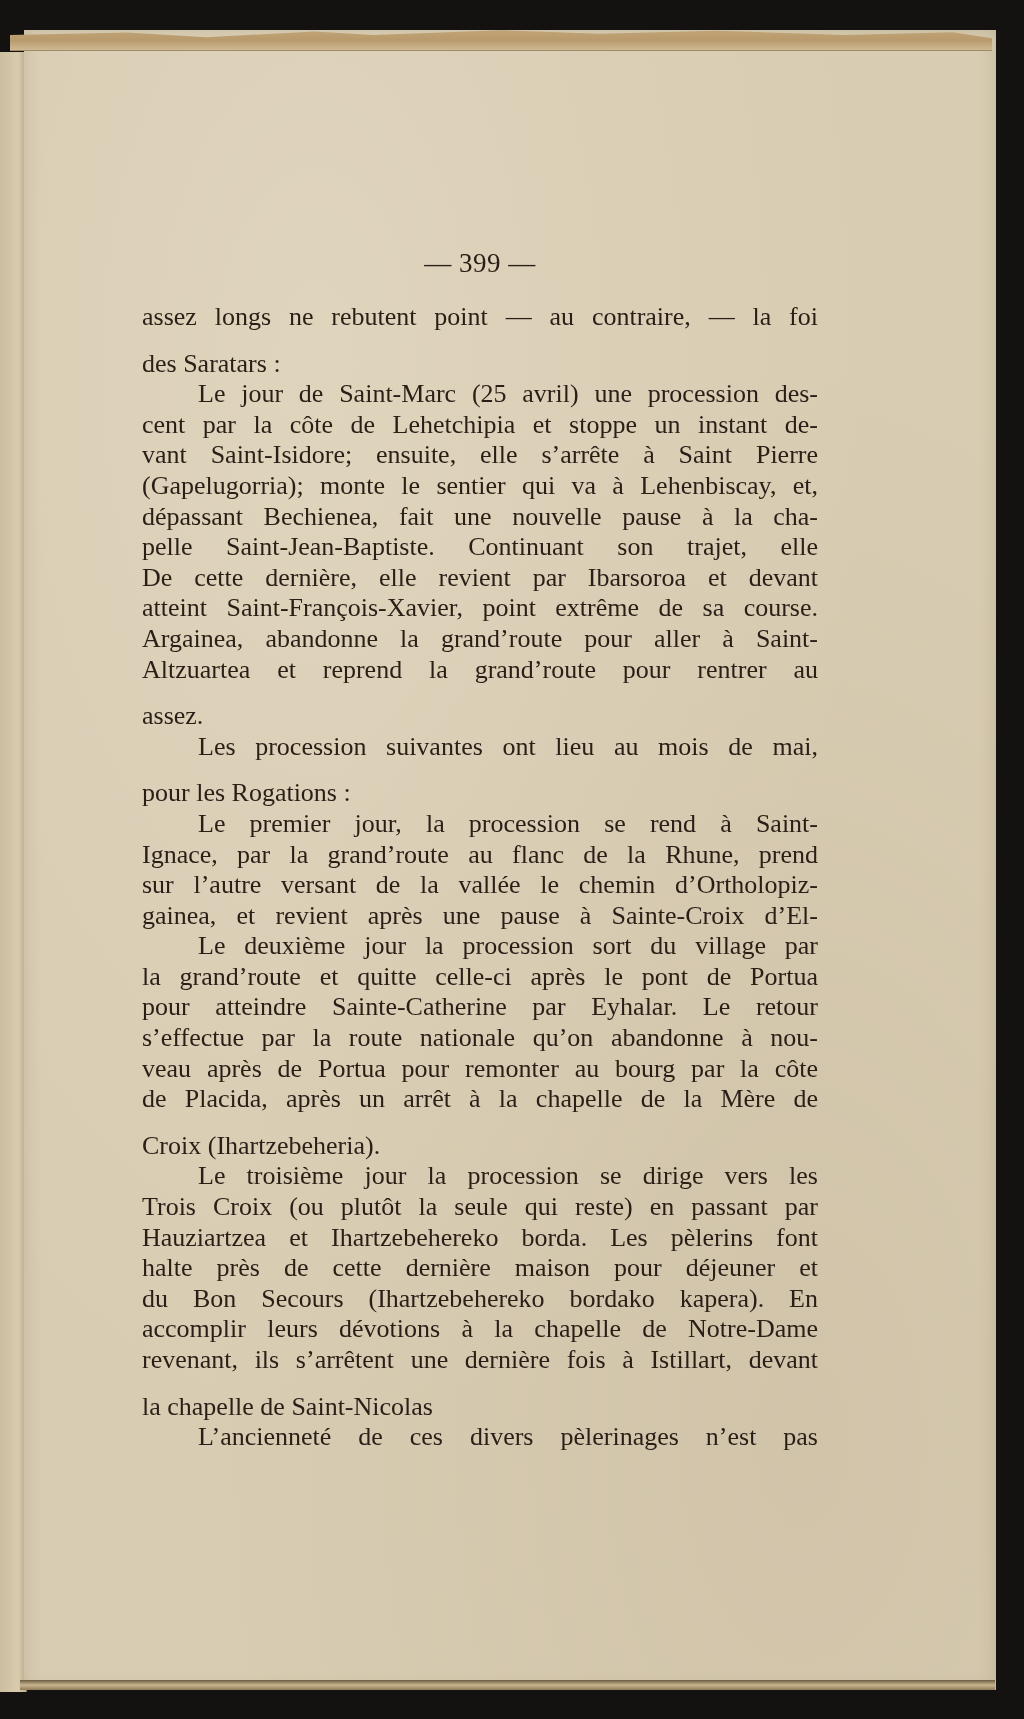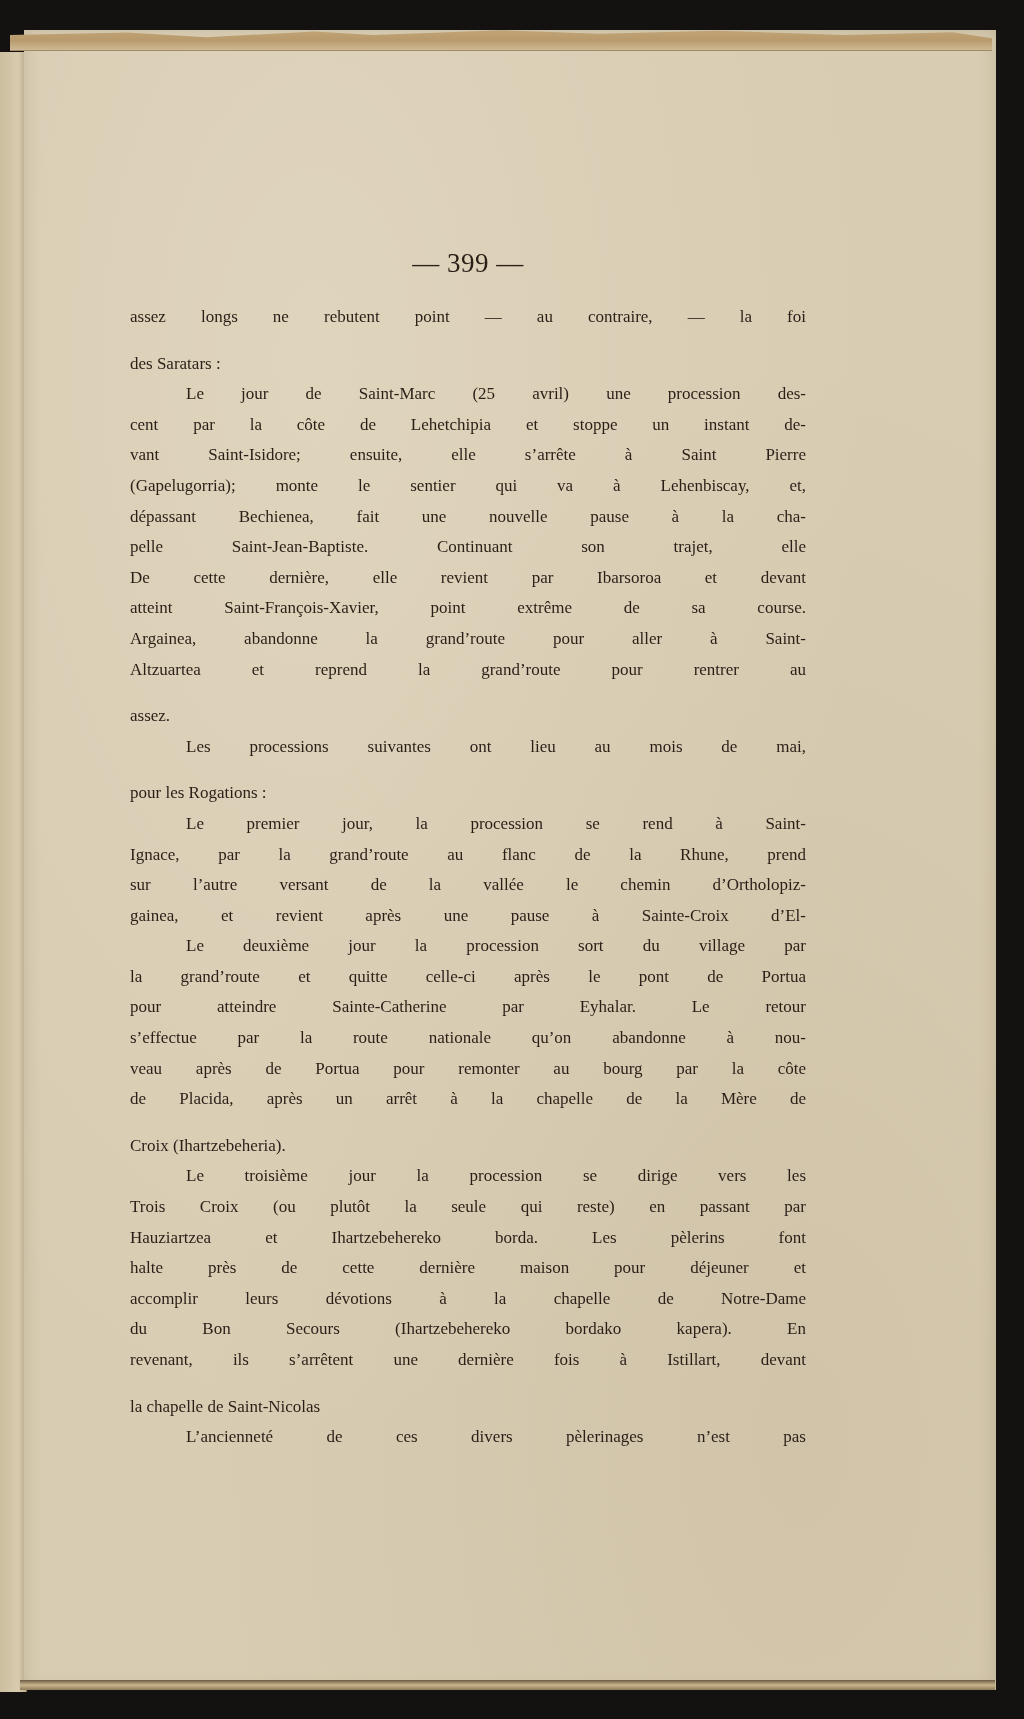--- a/index.html
+++ b/index.html
@@ -48,35 +48,35 @@
     .bottom-edge {
       position: absolute;
       left: 20px;
       top: 1680px;
       width: 975px;
       height: 10px;
       background: linear-gradient(180deg, #6a5a40 0%, #c9b690 50%, #8d7a58 100%);
     }
     .text-block {
       position: absolute;
-      left: 130px;
+      left: 142px;
       top: 246px;
       width: 676px;
       color: #2a1f17;
     }
     .page-number {
       text-align: center;
       font-size: 27px;
       letter-spacing: 0.5px;
       margin: 0 0 22px 0;
       height: 34px;
       line-height: 34px;
     }
     .line {
-      font-size: 17px;
+      font-size: 26px;
       line-height: 30.6px;
       height: 30.6px;
       white-space: nowrap;
       text-align: justify;
       text-align-last: justify;
     }
     .line.last {
       text-align-last: left;
       margin-top: 16px;
     }
@@ -106,21 +106,21 @@
         <div class="line">(Gapelugorria); monte le sentier qui va à Lehenbiscay, et,</div>
         <div class="line">dépassant Bechienea, fait une nouvelle pause à la cha-</div>
         <div class="line">pelle Saint-Jean-Baptiste. Continuant son trajet, elle</div>
         <div class="line">De cette dernière, elle revient par Ibarsoroa et devant</div>
         <div class="line">atteint Saint-François-Xavier, point extrême de sa course.</div>
         <div class="line">Argainea, abandonne la grand’route pour aller à Saint-</div>
         <div class="line">Altzuartea et reprend la grand’route pour rentrer au</div>
         <div class="line last">assez.</div>
       </div>
       <div>
-        <div class="line indent">Les processions suivantes ont lieu au mois de mai,</div>
+        <div class="line indent">Les procession suivantes ont lieu au mois de mai,</div>
         <div class="line last">pour les Rogations :</div>
       </div>
       <div>
         <div class="line indent">Le premier jour, la procession se rend à Saint-</div>
         <div class="line">Ignace, par la grand’route au flanc de la Rhune, prend</div>
         <div class="line">sur l’autre versant de la vallée le chemin d’Ortholopiz-</div>
         <div class="line">gainea, et revient après une pause à Sainte-Croix d’El-</div>
       </div>
       <div>
         <div class="line indent">Le deuxième jour la procession sort du village par</div>
@@ -129,22 +129,22 @@
         <div class="line">s’effectue par la route nationale qu’on abandonne à nou-</div>
         <div class="line">veau après de Portua pour remonter au bourg par la côte</div>
         <div class="line">de Placida, après un arrêt à la chapelle de la Mère de</div>
         <div class="line last">Croix (Ihartzebeheria).</div>
       </div>
       <div>
         <div class="line indent">Le troisième jour la procession se dirige vers les</div>
         <div class="line">Trois Croix (ou plutôt la seule qui reste) en passant par</div>
         <div class="line">Hauziartzea et Ihartzebehereko borda. Les pèlerins font</div>
         <div class="line">halte près de cette dernière maison pour déjeuner et</div>
+        <div class="line">du Bon Secours (Ihartzebehereko bordako kapera). En</div>
         <div class="line">accomplir leurs dévotions à la chapelle de Notre-Dame</div>
-        <div class="line">du Bon Secours (Ihartzebehereko bordako kapera). En</div>
         <div class="line">revenant, ils s’arrêtent une dernière fois à Istillart, devant</div>
         <div class="line last">la chapelle de Saint-Nicolas</div>
       </div>
       <div>
         <div class="line indent">L’ancienneté de ces divers pèlerinages n’est pas</div>
       </div>
     </div>
 </div>
 
 </body></html>

